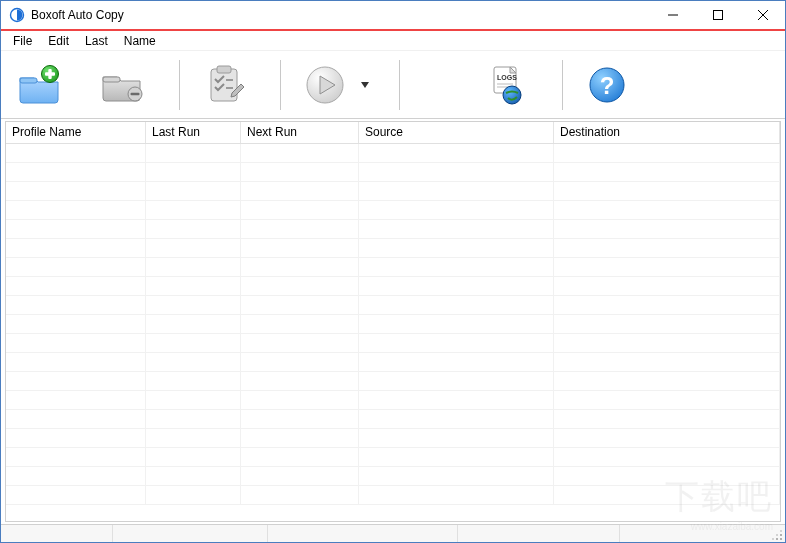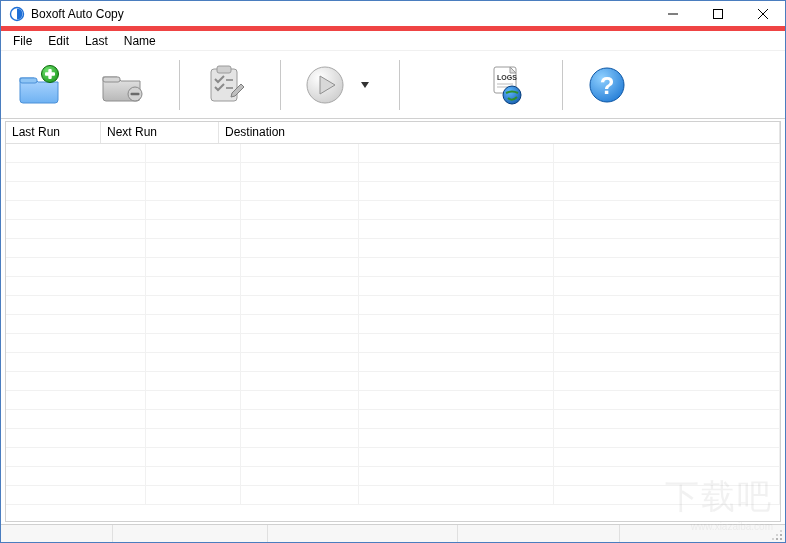--- a/index.html
+++ b/index.html
@@ -1,20 +1,20 @@
 <!DOCTYPE html>
 <html><head>
 <meta charset="utf-8">
 <style>
   * { box-sizing: border-box; margin: 0; padding: 0; }
   html, body { width: 786px; height: 543px; font-family: "Segoe UI", Tahoma, sans-serif; font-size: 12px; background: #fff; }
   .window { width: 786px; height: 543px; border: 1px solid #4a7dbf; display: flex; flex-direction: column; background: #fff; }
   
   
-  .titlebar { height: 30px; background: #fff; display: flex; align-items: center; border-bottom: 5px solid #ef4444; }
+  .titlebar { height: 30px; background: #fff; display: flex; align-items: center; border-bottom: 2px solid #ef4444; }
   .titlebar .app-icon { width: 16px; height: 16px; margin: 0 6px 0 8px; }
   .titlebar .title { flex: 1; font-size: 12px; color: #000; }
   .titlebar .win-btns { display: flex; height: 100%; }
   .titlebar .win-btn { width: 45px; height: 100%; display: flex; align-items: center; justify-content: center; cursor: default; }
   .titlebar .win-btn svg { width: 10px; height: 10px; }
 
   
   .menubar { height: 20px; display: flex; align-items: flex-end; padding: 0 4px; background: #fff; border-bottom: 1px solid #f0f0f0; }
   .menubar .menu-item { padding: 2px 8px; font-size: 12px; cursor: default; }
 
@@ -197,22 +197,24 @@
           </radialGradient>
         </defs>
         <circle cx="21" cy="21" r="17" fill="url(#gHelp)" stroke="#0d56a4"></circle>
         <text x="21" y="30" font-size="24" font-weight="bold" fill="#fff" text-anchor="middle" font-family="Arial">?</text>
       </svg>
     </div>
   </div>
 
   <div class="table-wrap">
     <div class="thead">
+      <div class="th c0">Profile Name</div>
       <div class="th c1">Last Run</div>
       <div class="th c2">Next Run</div>
+      <div class="th c3">Source</div>
       <div class="th c4">Destination</div>
     </div>
     <div class="tbody" id="tbody">
 
     <div class="row">
           <div class="cell c0"></div>
           <div class="cell c1"></div>
           <div class="cell c2"></div>
           <div class="cell c3"></div>
           <div class="cell c4"></div>

